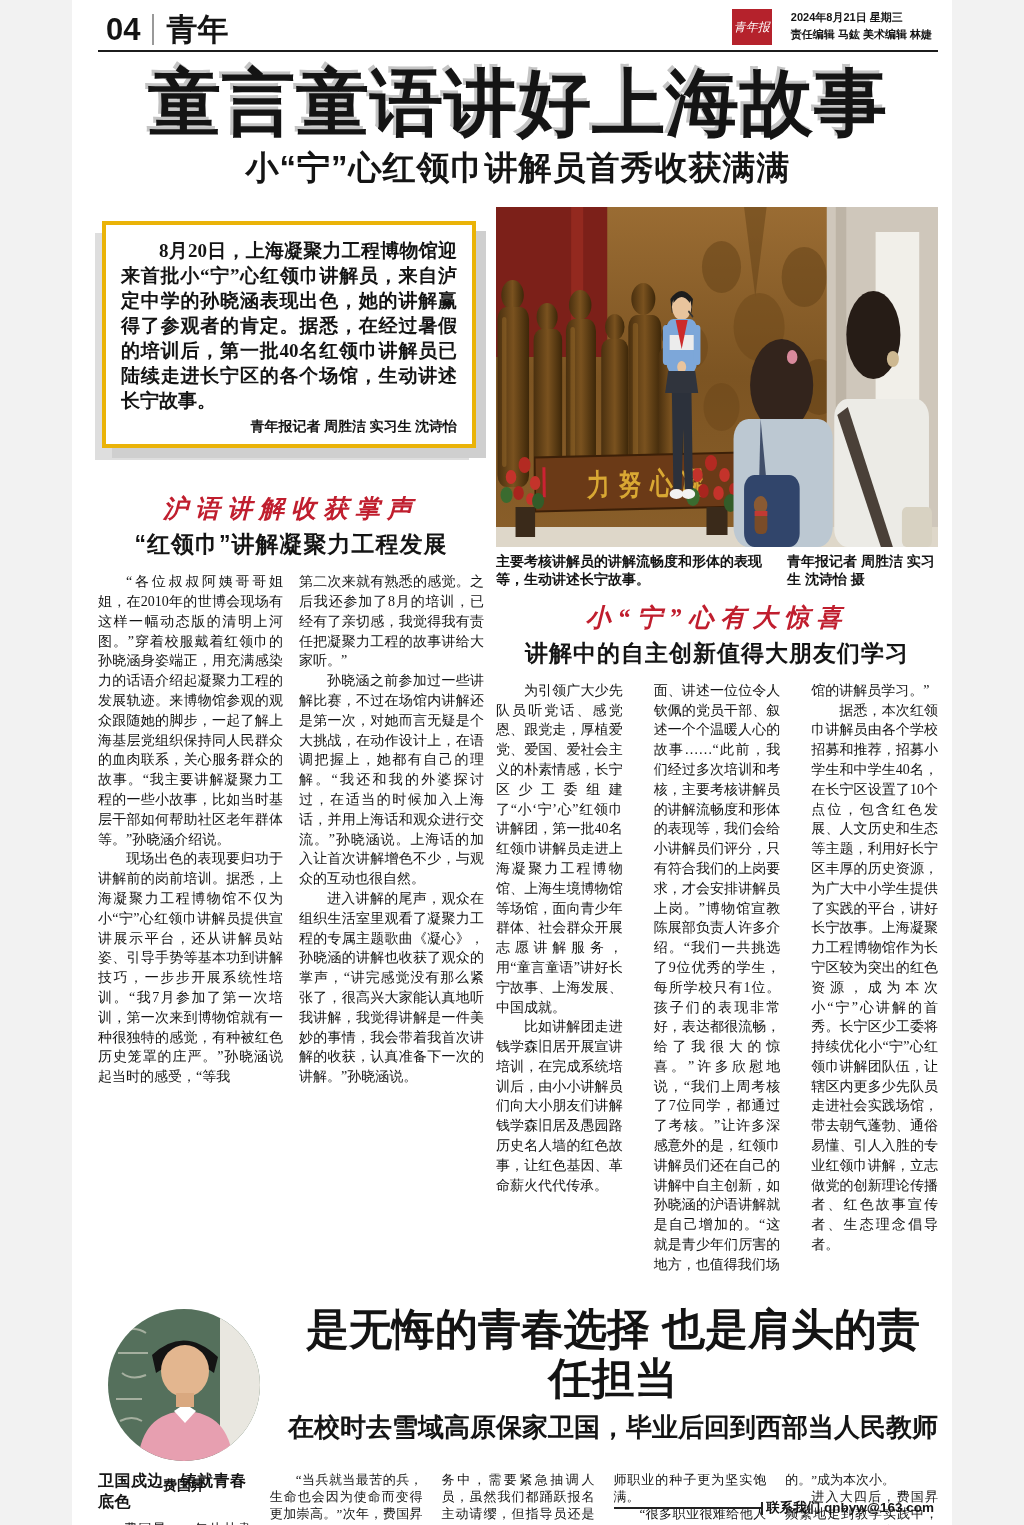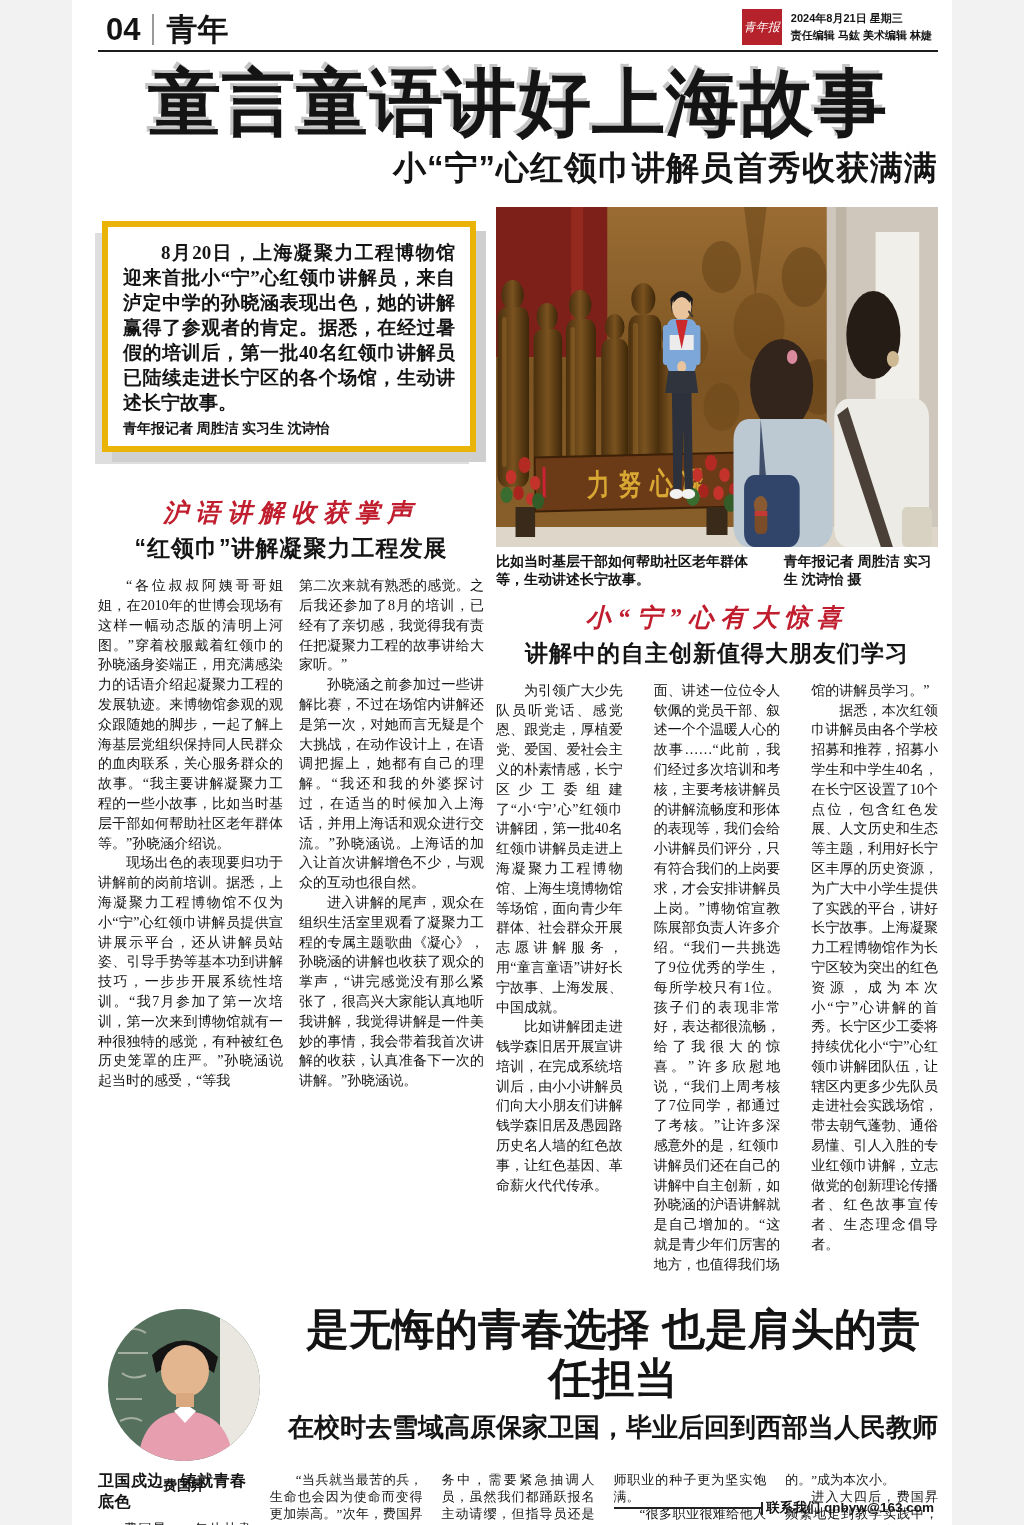--- a/index.html
+++ b/index.html
@@ -9,41 +9,41 @@
         color:var(--ink);font-family:"Liberation Serif","DejaVu Serif",serif;
         padding:0 14px 0 26px;overflow:hidden}
 
   
   .masthead{display:flex;justify-content:space-between;align-items:flex-end;
             border-bottom:2px solid #1c1c1c;padding:8px 0 5px;height:52px}
   .page-id{display:flex;align-items:center;gap:12px;padding-left:8px}
   .page-num{font-family:"Liberation Sans","DejaVu Sans",sans-serif;font-size:31px;font-weight:bold;line-height:1}
   .page-sec{font-family:"Liberation Sans","DejaVu Sans",sans-serif;font-size:31px;font-weight:bold;line-height:1;
             border-left:2px solid #999;padding-left:12px}
-  .mast-right{display:flex;align-items:center;gap:9px;padding-right:6px}
+  .mast-right{display:flex;align-items:flex-start;gap:19px;padding-right:6px}
   .mast-logo{width:40px;height:36px;background:#b5222c;color:#fff;display:flex;align-items:center;justify-content:center;
              font-size:12px;line-height:1.05;text-align:center;font-style:italic;padding:2px}
   .mast-dates{font-size:11px;font-weight:bold;line-height:1.55;font-family:"Liberation Sans","DejaVu Sans",sans-serif}
 
   
   .a1-headline{font-family:"Liberation Sans","DejaVu Sans",sans-serif;text-align:center;
                font-size:73px;font-weight:900;letter-spacing:1px;margin:10px 0 0;line-height:1.12;
                text-shadow:-3px -3px 0 #c4c4c4}
-  .a1-sub{font-family:"Liberation Sans","DejaVu Sans",sans-serif;text-align:right;
+  .a1-sub{font-family:"Liberation Sans","DejaVu Sans",sans-serif;text-align:center;
           font-size:33px;font-weight:bold;margin:2px 0 16px;letter-spacing:1px}
 
   
   .row1{display:flex;gap:12px}
   .colL{width:386px;flex:none}
   .colR{flex:1;min-width:0}
 
-  .lead-box{border:6px solid #eab308;box-shadow:10px 10px 0 #cfcfcf,-7px 12px 0 #dedede;
+  .lead-box{border:4px solid #eab308;box-shadow:10px 10px 0 #cfcfcf,-7px 12px 0 #dedede;
             padding:13px 15px 8px;margin:14px 8px 0 4px;background:#fff}
   .lead-text{font-size:19px;line-height:1.32;font-weight:bold;text-align:justify;text-indent:2em;margin:0}
-  .lead-byline{text-align:left;font-size:14px;font-weight:bold;margin:5px 0 0}
+  .lead-byline{text-align:right;font-size:14px;font-weight:bold;margin:5px 0 0}
 
   .kicker{color:var(--red);font-size:25px;font-weight:bold;font-style:italic;text-align:center;
           letter-spacing:7px;margin:0}
   .k1{margin-top:44px}
   .sec-title{font-family:"Liberation Sans","DejaVu Sans",sans-serif;font-size:23px;font-weight:bold;
              text-align:center;margin:4px 0 12px;letter-spacing:1px}
   .cols2{display:flex;gap:16px}
   .cols2 .col{flex:1;min-width:0}
   .bodytxt p{font-size:14px;line-height:19.8px;text-align:justify;margin:0;word-break:break-all}
   .ind{text-indent:2em}
@@ -234,21 +234,21 @@
           <g>
             <ellipse cx="502" cy="128" rx="36" ry="44" fill="#261c16"></ellipse>
             <circle cx="528" cy="152" r="8" fill="#cdb891"></circle>
             <rect x="450" y="192" width="126" height="148" rx="18" fill="#ecebe6"></rect>
             <path d="M468 200 l60 140 h-16 l-58 -132 Z" fill="#4a4038"></path>
             <rect x="540" y="300" width="40" height="40" rx="6" fill="#d8d2c2"></rect>
           </g>
         </svg>
       </div>
       <div class="photo-caption">
-        <span>比如当时基层干部如何帮助社区老年群体等，生动讲述长宁故事。</span>
+        <span>主要考核讲解员的讲解流畅度和形体的表现等，生动讲述长宁故事。</span>
         <span>青年报记者 周胜洁 实习生 沈诗怡 摄</span>
       </div>
       <p class="kicker">小“宁”心有大惊喜</p>
       <h3 class="sec-title">讲解中的自主创新值得大朋友们学习</h3>
       <div class="cols3 bodytxt">
         <div class="col">
           <p class="ind">为引领广大少先队员听党话、感党恩、跟党走，厚植爱党、爱国、爱社会主义的朴素情感，长宁区少工委组建了“小‘宁’心”红领巾讲解团，第一批40名红领巾讲解员走进上海凝聚力工程博物馆、上海生境博物馆等场馆，面向青少年群体、社会群众开展志愿讲解服务，用“童言童语”讲好长宁故事、上海发展、中国成就。</p>
           <p class="ind">比如讲解团走进钱学森旧居开展宣讲培训，在完成系统培训后，由小小讲解员们向大小朋友们讲解钱学森旧居及愚园路历史名人墙的红色故事，让红色基因、革命薪火代代传承。</p>
         </div>
         <div class="col">

